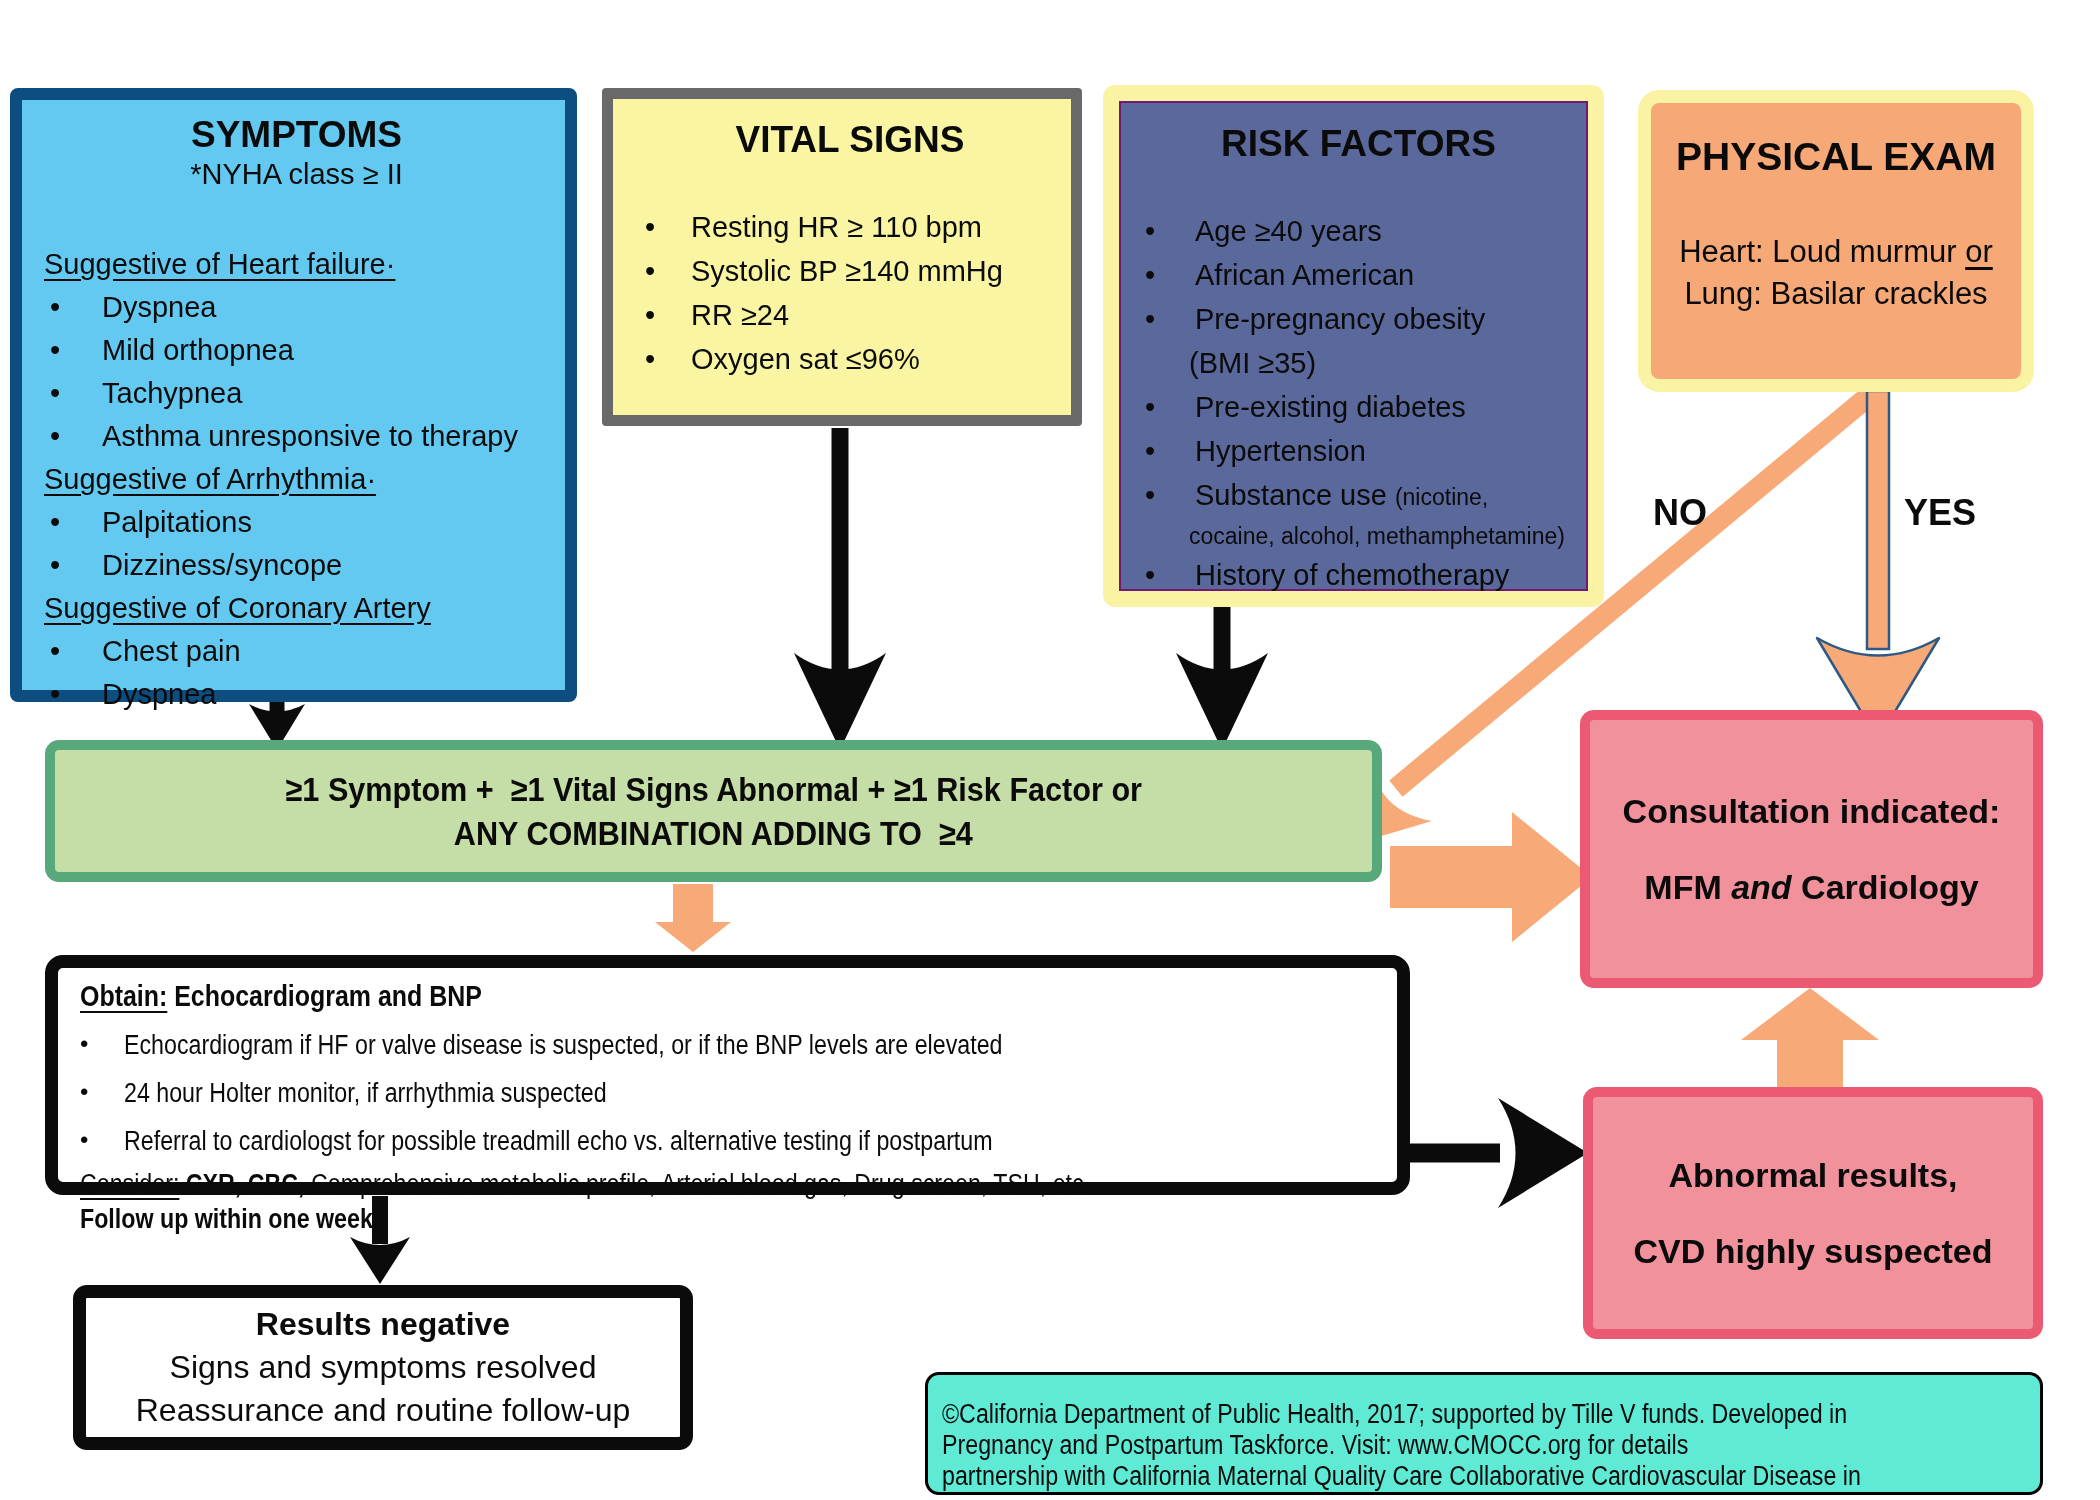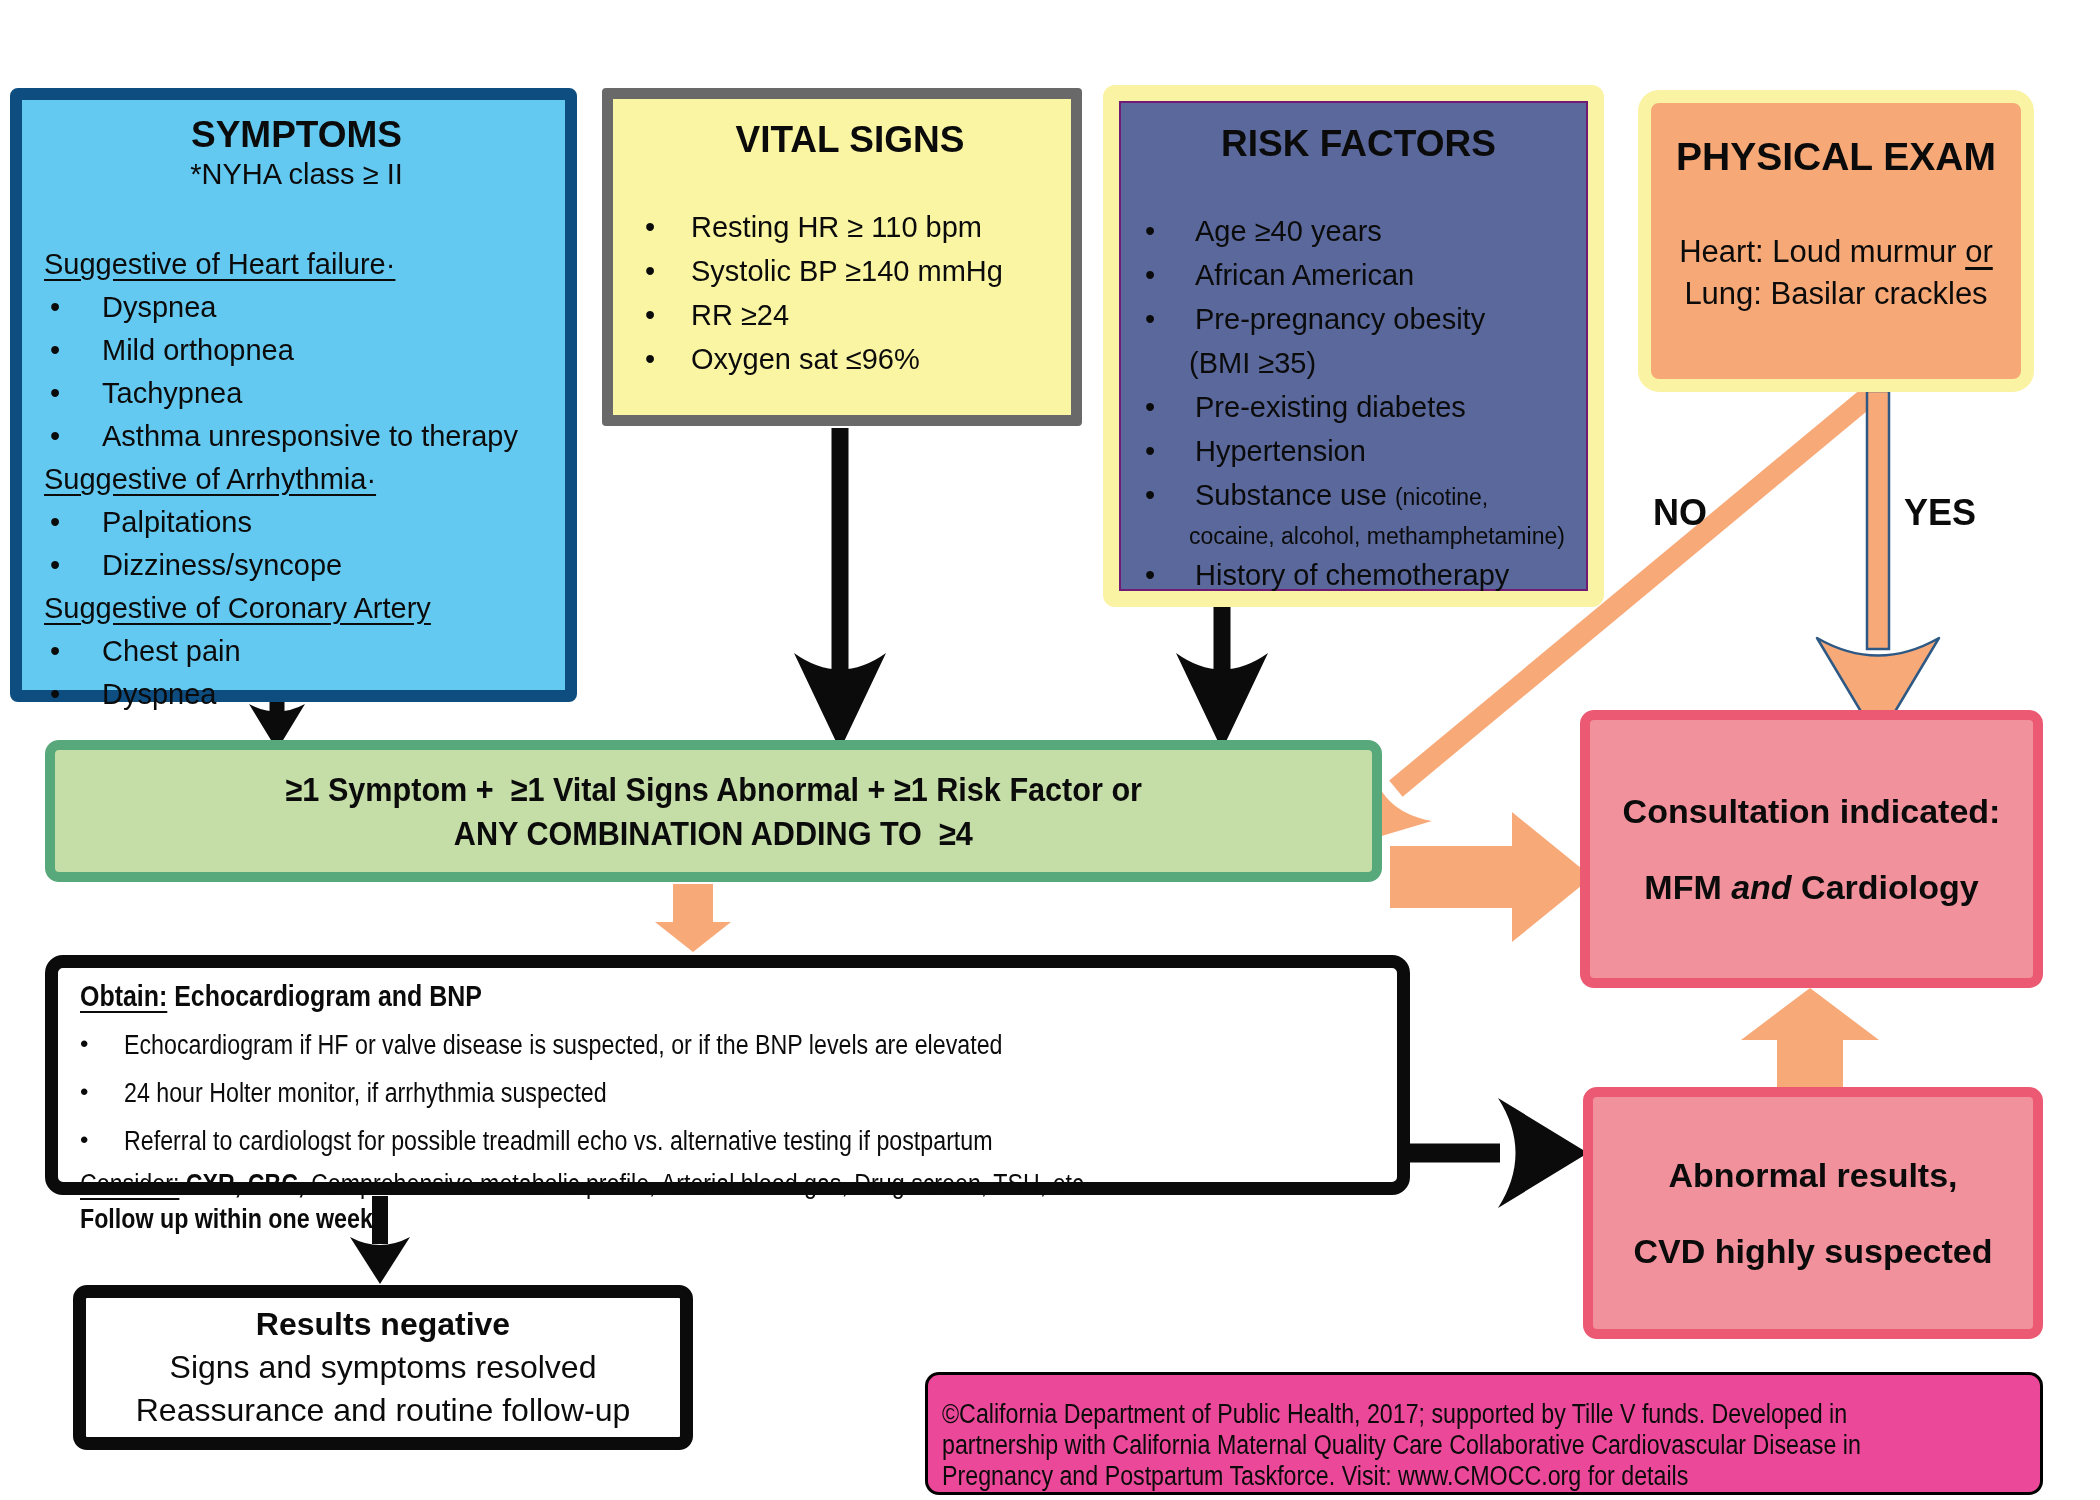--- a/index.html
+++ b/index.html
@@ -71,21 +71,21 @@
   .bold{font-weight:bold;}
 
   
   .results{left:73px;top:1285px;width:620px;height:165px;background:#fff;
            border:13px solid #0b0b0b;border-radius:14px;display:flex;flex-direction:column;
            justify-content:center;align-items:center;}
   .results .ln{font-size:32px;line-height:43px;text-align:center;}
   .results .ln:first-child{font-weight:bold;}
 
   
-  .copyright{left:925px;top:1372px;width:1118px;height:123px;background:#ec4899;
+  .copyright{left:925px;top:1372px;width:1118px;height:123px;background:#5eead4;
              border:3px solid #000;border-radius:14px;padding:24px 0 0 14px;}
   .copyright .ln{font-size:27px;line-height:31px;}
 
   
   .flowlabel{position:absolute;font-weight:bold;font-size:36px;width:120px;text-align:center;}
   .lbl-no{left:1620px;top:492px;}
   .lbl-yes{left:1880px;top:492px;}
 
   .arrows{position:absolute;left:0;top:0;pointer-events:none;}
 </style>
@@ -287,17 +287,17 @@
   </div>
 
   <div class="box pink abnormal">
     <div class="ln">Abnormal results,</div>
     <div class="gap"></div>
     <div class="ln">CVD highly suspected</div>
   </div>
 
   <div class="box copyright">
     <div class="ln"><span class="cond">©California Department of Public Health, 2017; supported by Tille V funds. Developed in</span></div>
+    <div class="ln"><span class="cond">Pregnancy and Postpartum Taskforce. Visit: www.CMOCC.org for details</span></div>
     <div class="ln"><span class="cond">partnership with California Maternal Quality Care Collaborative Cardiovascular Disease in</span></div>
-    <div class="ln"><span class="cond">Pregnancy and Postpartum Taskforce. Visit: www.CMOCC.org for details</span></div>
   </div>
 
 </div>
 
 </body></html>

